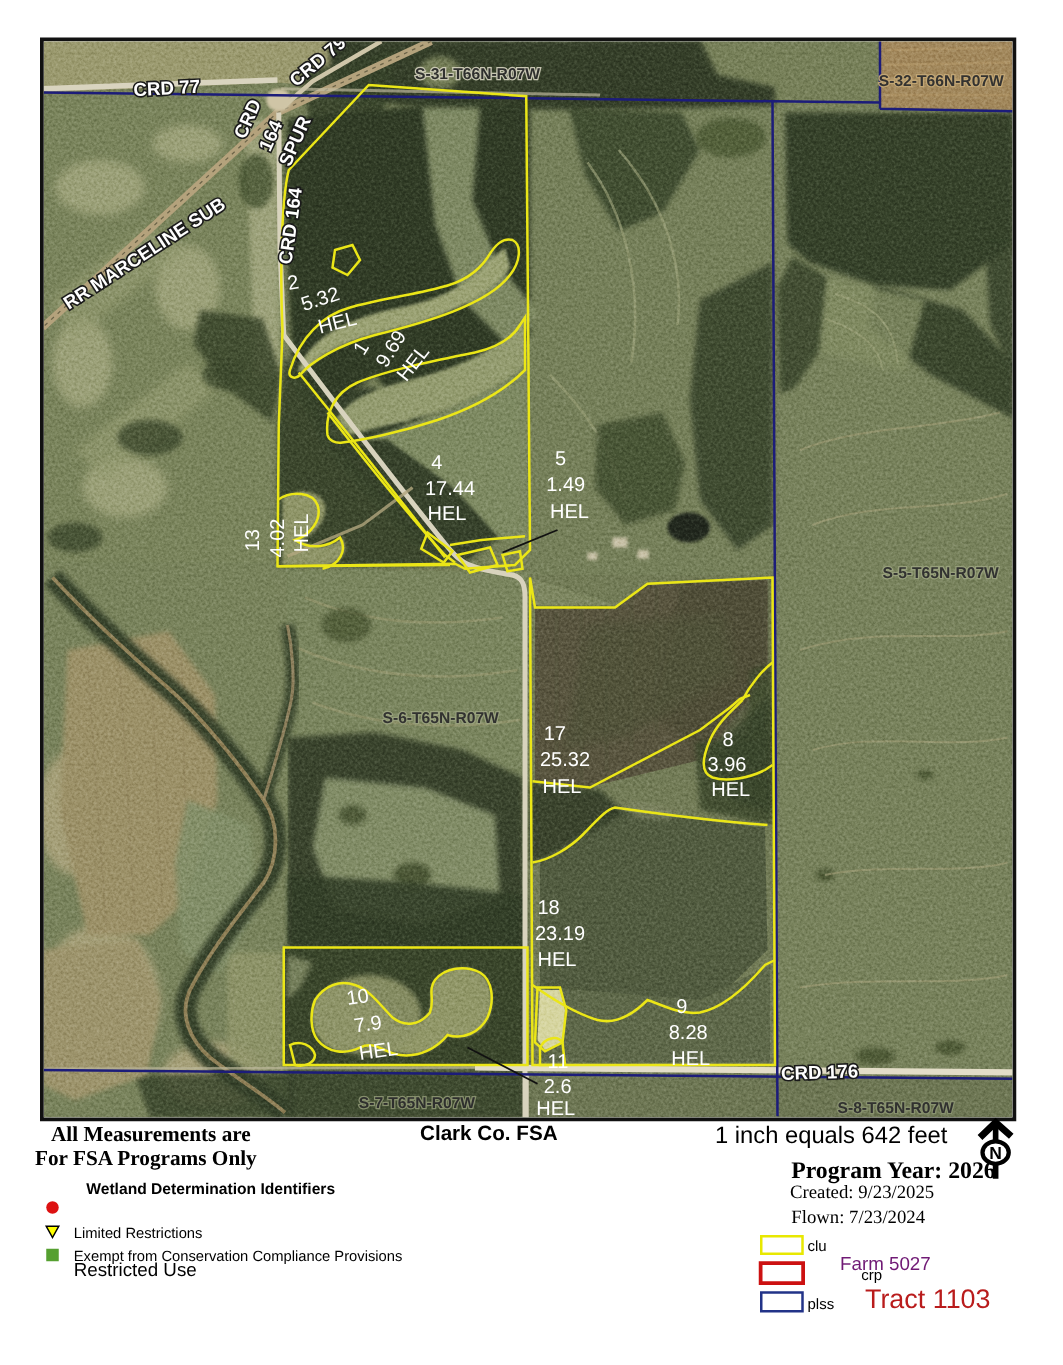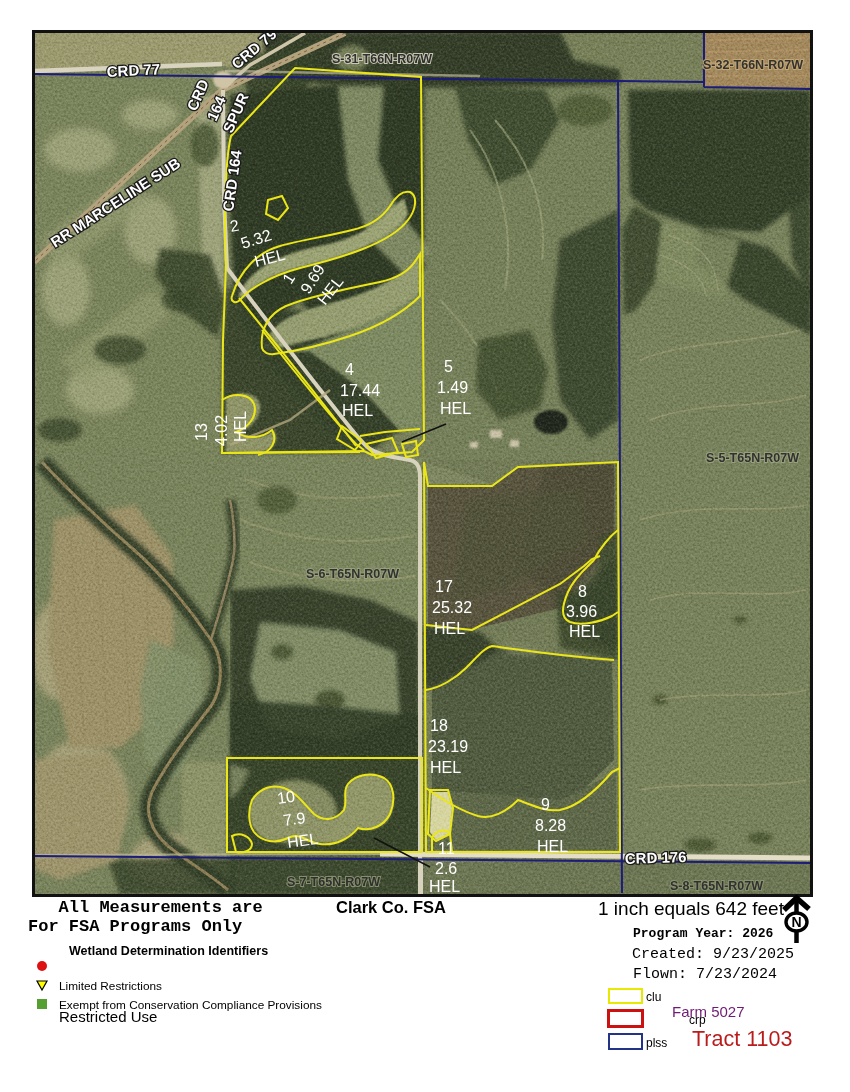--- a/index.html
+++ b/index.html
@@ -1,19 +1,19 @@
 <!DOCTYPE html>
 <html><head>
 <meta charset="utf-8">
 <style>
 html,body{margin:0;padding:0;background:#ffffff;}
 #page{position:relative;width:850px;height:1092px;background:#ffffff;overflow:hidden;font-family:"Liberation Sans",sans-serif;}
 #map{position:absolute;left:32px;top:30px;width:775px;height:861px;border:3px solid #111;overflow:hidden;}
 .abs{position:absolute;}
-.serif{font-family:Liberation Mono, monospace;}
+.serif{font-family:Liberation Serif, serif;}
 </style>
 </head>
 <body>
 <div id="page">
 
 <div id="map">
 <svg width="775" height="861" viewBox="35 33 775 861">
 <defs>
 <filter id="b2" x="-20%" y="-20%" width="140%" height="140%" color-interpolation-filters="sRGB">
             <feGaussianBlur stdDeviation="2"></feGaussianBlur>
@@ -431,30 +431,30 @@
     </svg>
 <div class="abs" style="left:59px;top:979px;font-size:11.8px;color:#000;">Limited Restrictions</div>
 
 <div class="abs" style="left:37px;top:999px;width:10px;height:10px;background:#55a030;"></div>
 <div class="abs" style="left:59px;top:998px;font-size:11.8px;color:#000;">Exempt from Conservation Compliance Provisions</div>
 
 
 <div class="abs" style="left:336px;top:898px;font-size:16.5px;font-weight:bold;color:#000;">Clark Co. FSA</div>
 
 
-<div class="abs" style="left:572px;top:898px;font-size:19px;color:#000;margin-left:26px;">1 inch equals 642 feet</div>
+<div class="abs" style="left:572px;top:898px;font-size:19px;color:#000;">1 inch equals 642 feet</div>
 
 <svg class="abs" style="left:779px;top:893px;" width="40" height="52" viewBox="0 0 40 52">
 <line x1="17.5" y1="4" x2="17.5" y2="50" stroke="#000" stroke-width="4.5"></line>
 <polyline points="5,17 17.5,5 30,16" fill="none" stroke="#000" stroke-width="5.5"></polyline>
 <ellipse cx="17.5" cy="29" rx="10.5" ry="9" fill="#fff" stroke="#000" stroke-width="3.4"></ellipse>
 <text x="17.5" y="34" font-size="14" font-weight="bold" text-anchor="middle" font-family="Liberation Sans,sans-serif">N</text>
 </svg>
 
-<div class="abs serif" style="left:633px;top:926px;font-size:13px;font-weight:bold;color:#000;">Program Year: 2026</div>
+<div class="abs serif" style="left:633px;top:926px;font-size:19px;font-weight:bold;color:#000;">Program Year: 2026</div>
 
 <div class="abs serif" style="left:632px;top:946px;font-size:15px;color:#000;">Created: 9/23/2025</div>
 
 <div class="abs serif" style="left:633px;top:966px;font-size:15px;color:#000;">Flown: 7/23/2024</div>
 
 <div class="abs" style="left:608px;top:988px;width:31px;height:12px;border:2px solid #e8e800;background:#fff;"></div>
 <div class="abs" style="left:646px;top:990px;font-size:12px;color:#000;">clu</div>
 
 <div class="abs" style="left:607px;top:1009px;width:31px;height:13px;border:3.5px solid #cc1111;background:#fff;"></div>
 <div class="abs" style="left:646px;top:1013px;font-size:12px;color:#000;margin-left:43px;">crp</div>

